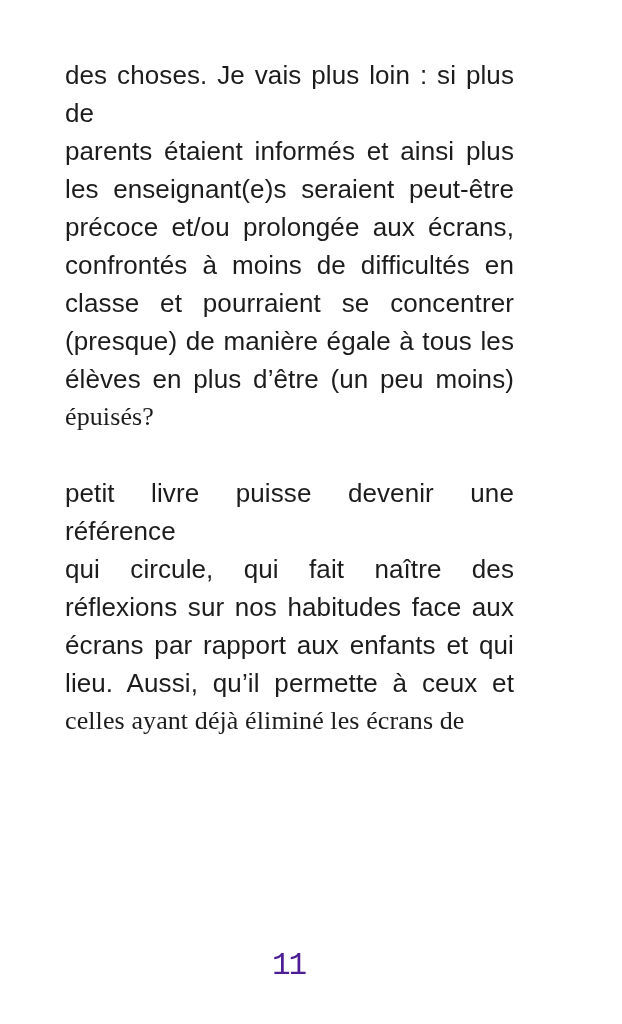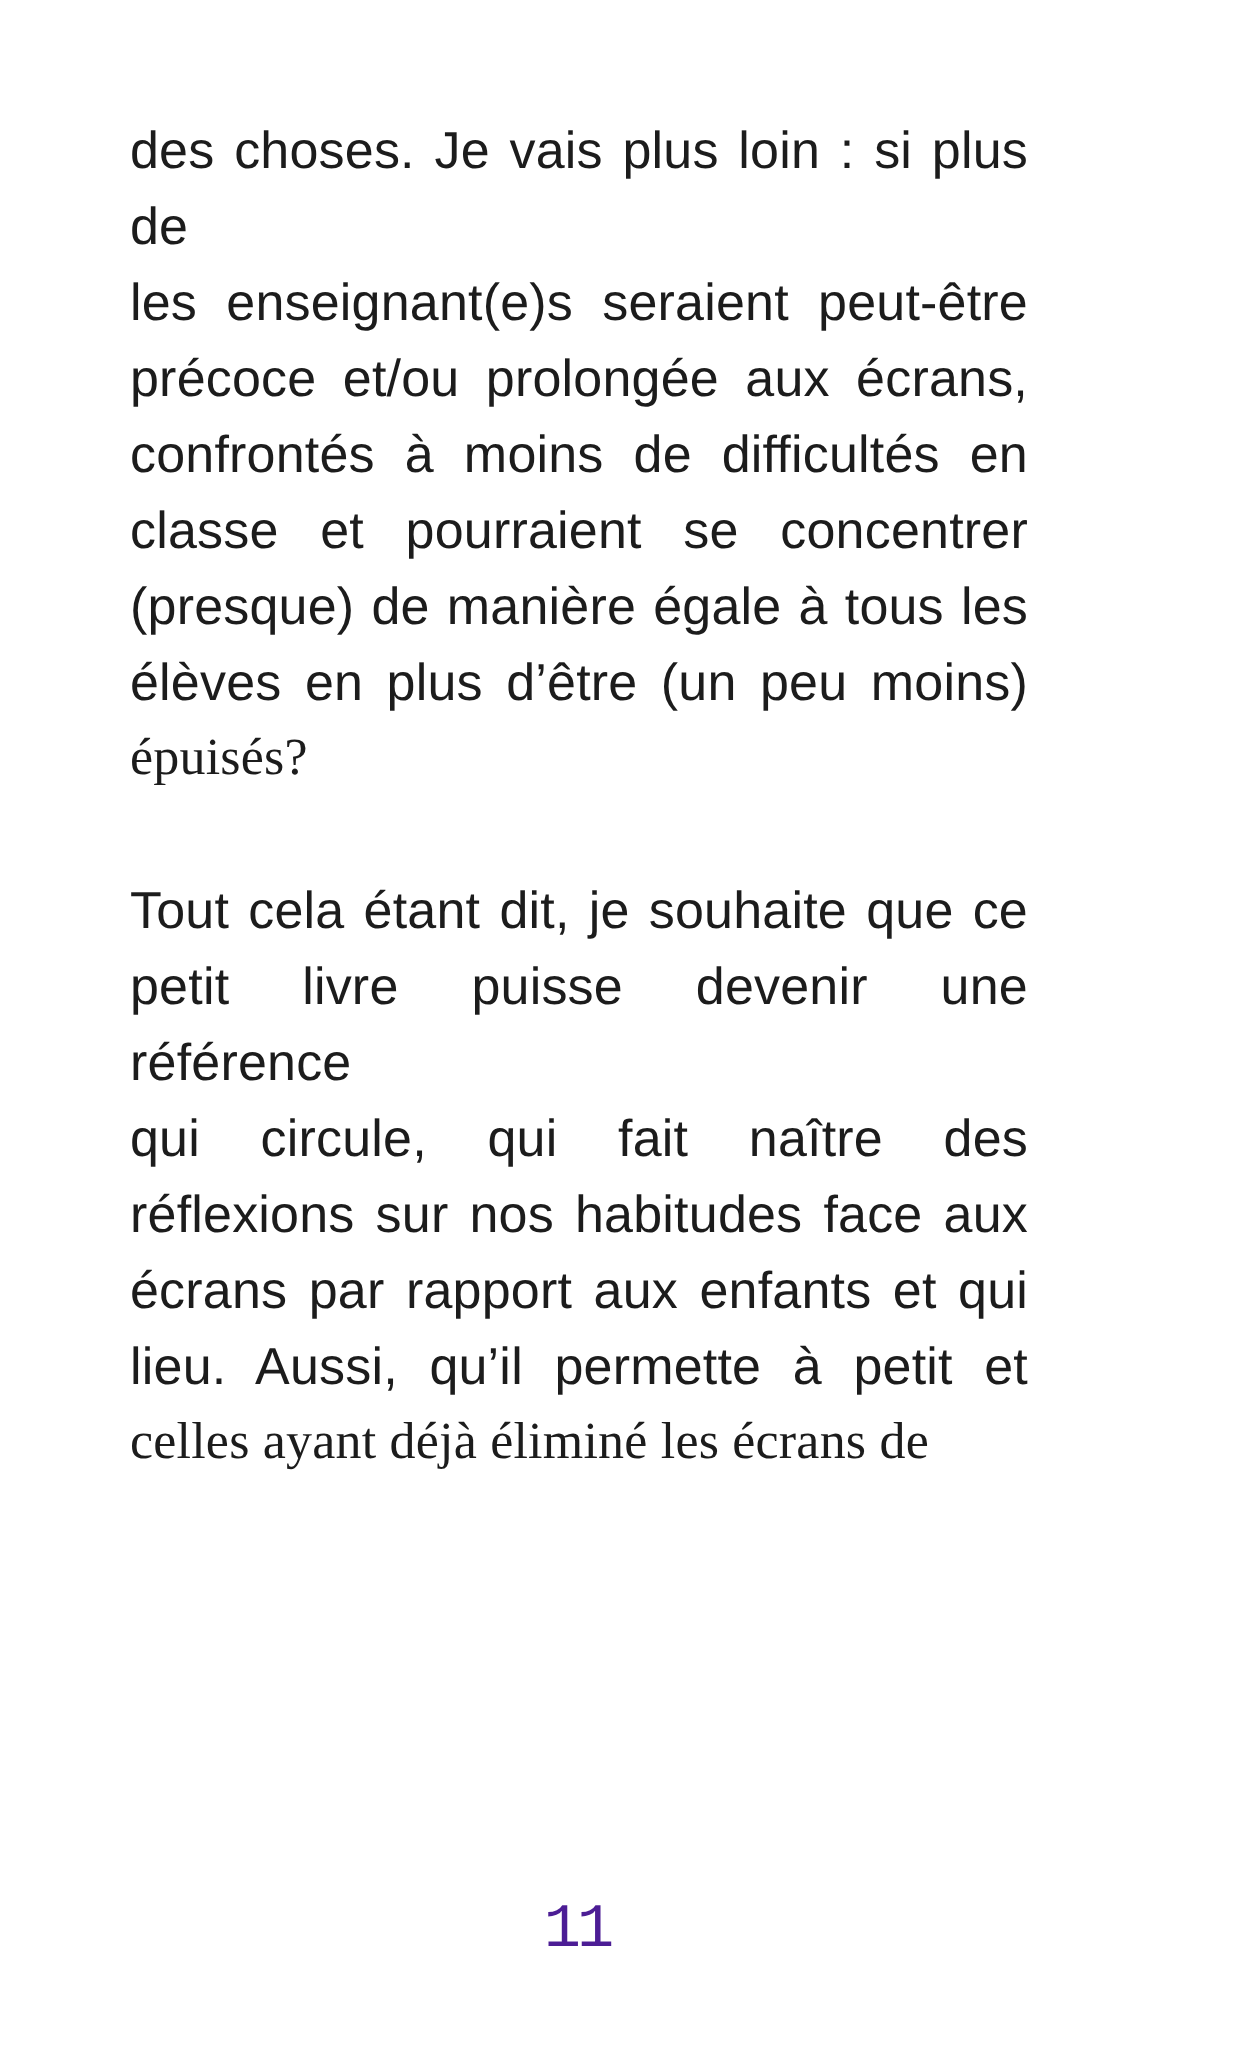--- a/index.html
+++ b/index.html
@@ -55,36 +55,36 @@
   }
 </style>
 </head>
 <body>
 
 <div class="page">
   <div class="text-block">
 
     <div class="para">
       <div class="line">des choses. Je vais plus loin : si plus  de</div>
+      <div class="line">parents étaient informés et ainsi plus</div>
       <div class="line">les enseignant(e)s seraient peut-être</div>
       <div class="line">précoce et/ou prolongée aux écrans,</div>
       <div class="line">confrontés à moins de difficultés en</div>
       <div class="line">classe et pourraient se concentrer</div>
       <div class="line">(presque) de manière égale à tous les</div>
       <div class="line">élèves en plus d’être (un peu moins)</div>
       <div class="line last-line">épuisés?</div>
     </div>
 
     <div class="para">
-      <div class="line">Tout cela étant dit, je souhaite que ce</div>
       <div class="line">petit livre puisse devenir une référence</div>
       <div class="line">qui circule, qui fait naître des</div>
       <div class="line">réflexions sur nos habitudes face aux</div>
       <div class="line">écrans par rapport aux enfants et qui</div>
-      <div class="line">lieu. Aussi, qu’il permette à petit et</div>
+      <div class="line">lieu. Aussi, qu’il permette à ceux et</div>
       <div class="line last-line">celles ayant déjà éliminé les écrans de</div>
     </div>
 
   </div>
 
   <div class="page-footer">
     <span class="page-number">11</span>
   </div>
 </div>
 

